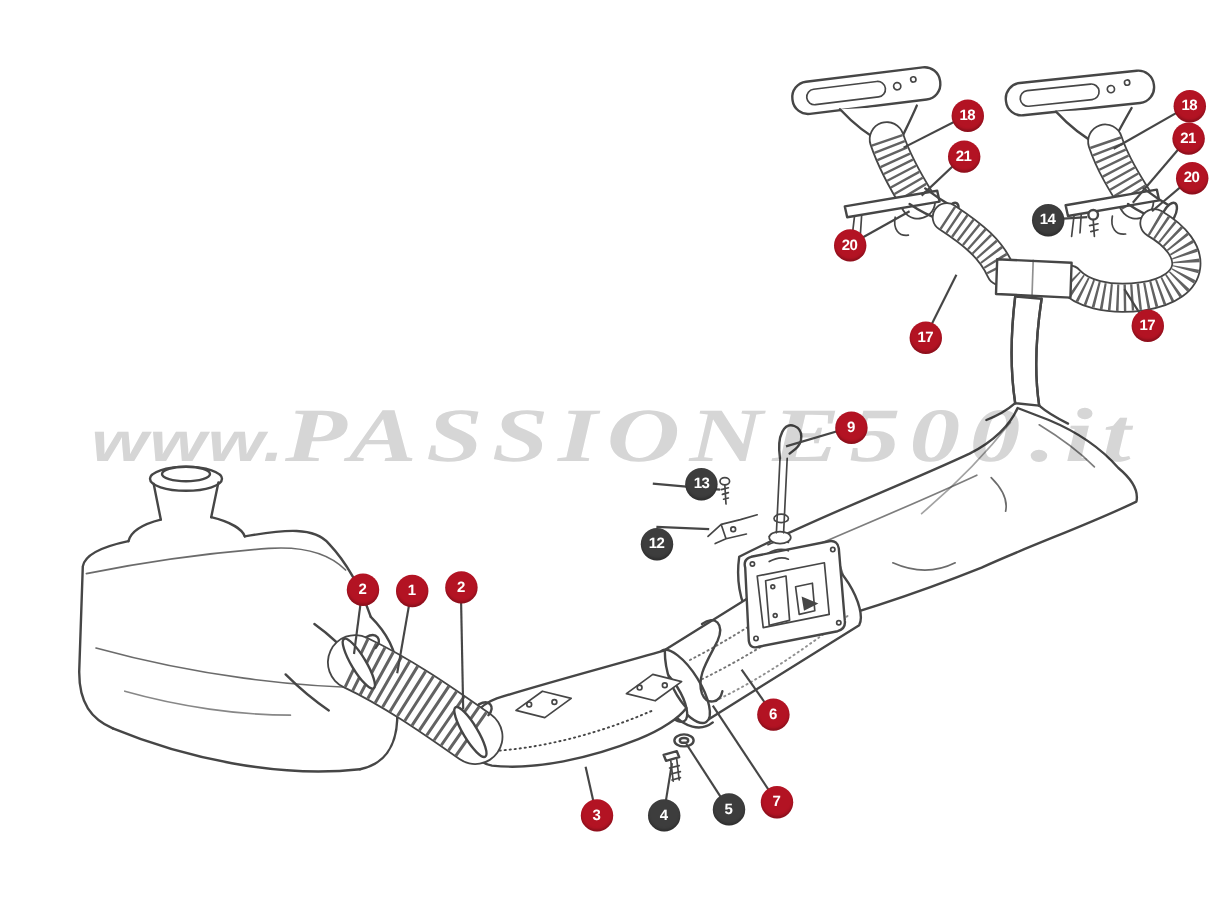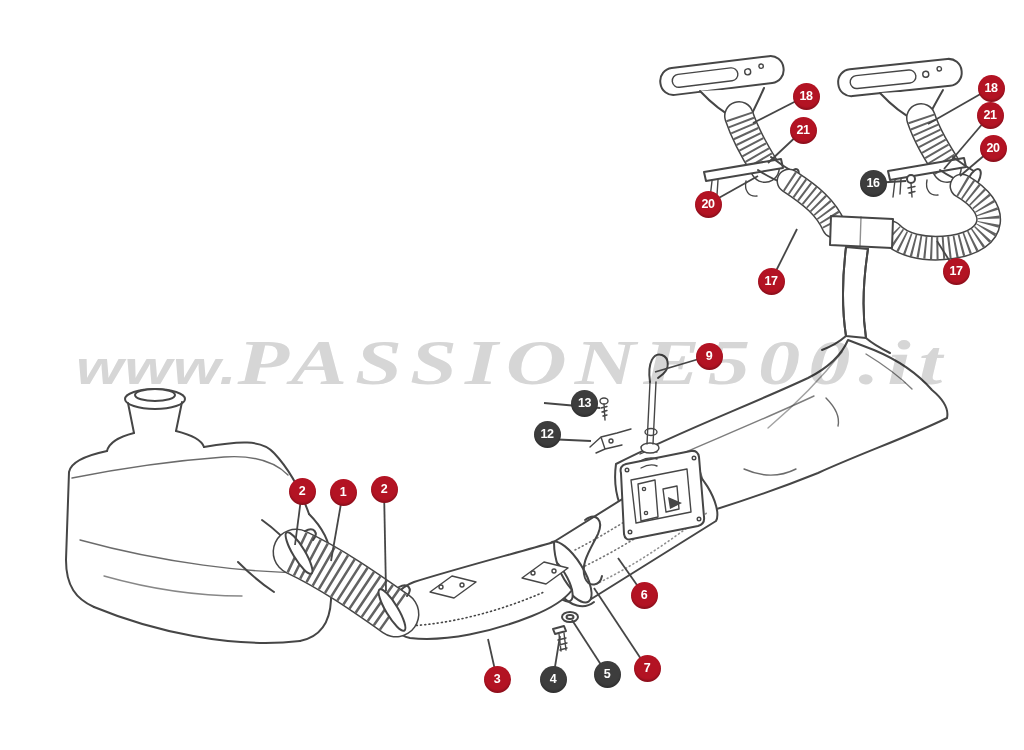--- a/index.html
+++ b/index.html
@@ -227,25 +227,25 @@
   <div id="callouts">
       <div class="badge red" style="left: 302px; top: 491px;">2</div>
       <div class="badge red" style="left: 343px; top: 492px;">1</div>
       <div class="badge red" style="left: 384px; top: 489px;">2</div>
       <div class="badge red" style="left: 497px; top: 679px;">3</div>
       <div class="badge dark" style="left: 553px; top: 679px;">4</div>
       <div class="badge dark" style="left: 607px; top: 674px;">5</div>
       <div class="badge red" style="left: 647px; top: 668px;">7</div>
       <div class="badge red" style="left: 644px; top: 595px;">6</div>
       <div class="badge dark" style="left: 544px; top: 403px; margin-left: 27px;">13</div>
-      <div class="badge dark" style="left: 547px; top: 434px;">12</div>
+      <div class="badge dark" style="left: 547px; top: 453px;">12</div>
       <div class="badge red" style="left: 709px; top: 356px;">9</div>
       <div class="badge red" style="left: 806px; top: 96px;">18</div>
       <div class="badge red" style="left: 803px; top: 130px;">21</div>
       <div class="badge red" style="left: 708px; top: 204px;">20</div>
       <div class="badge red" style="left: 771px; top: 281px;">17</div>
-      <div class="badge dark" style="left: 873px; top: 183px;">16</div>
+      <div class="badge dark" style="left: 873px; top: 183px;">14</div>
       <div class="badge red" style="left: 991px; top: 88px;">18</div>
       <div class="badge red" style="left: 990px; top: 115px;">21</div>
       <div class="badge red" style="left: 993px; top: 148px;">20</div>
       <div class="badge red" style="left: 956px; top: 271px;">17</div>
     </div>
 </div>
 
 </body></html>

